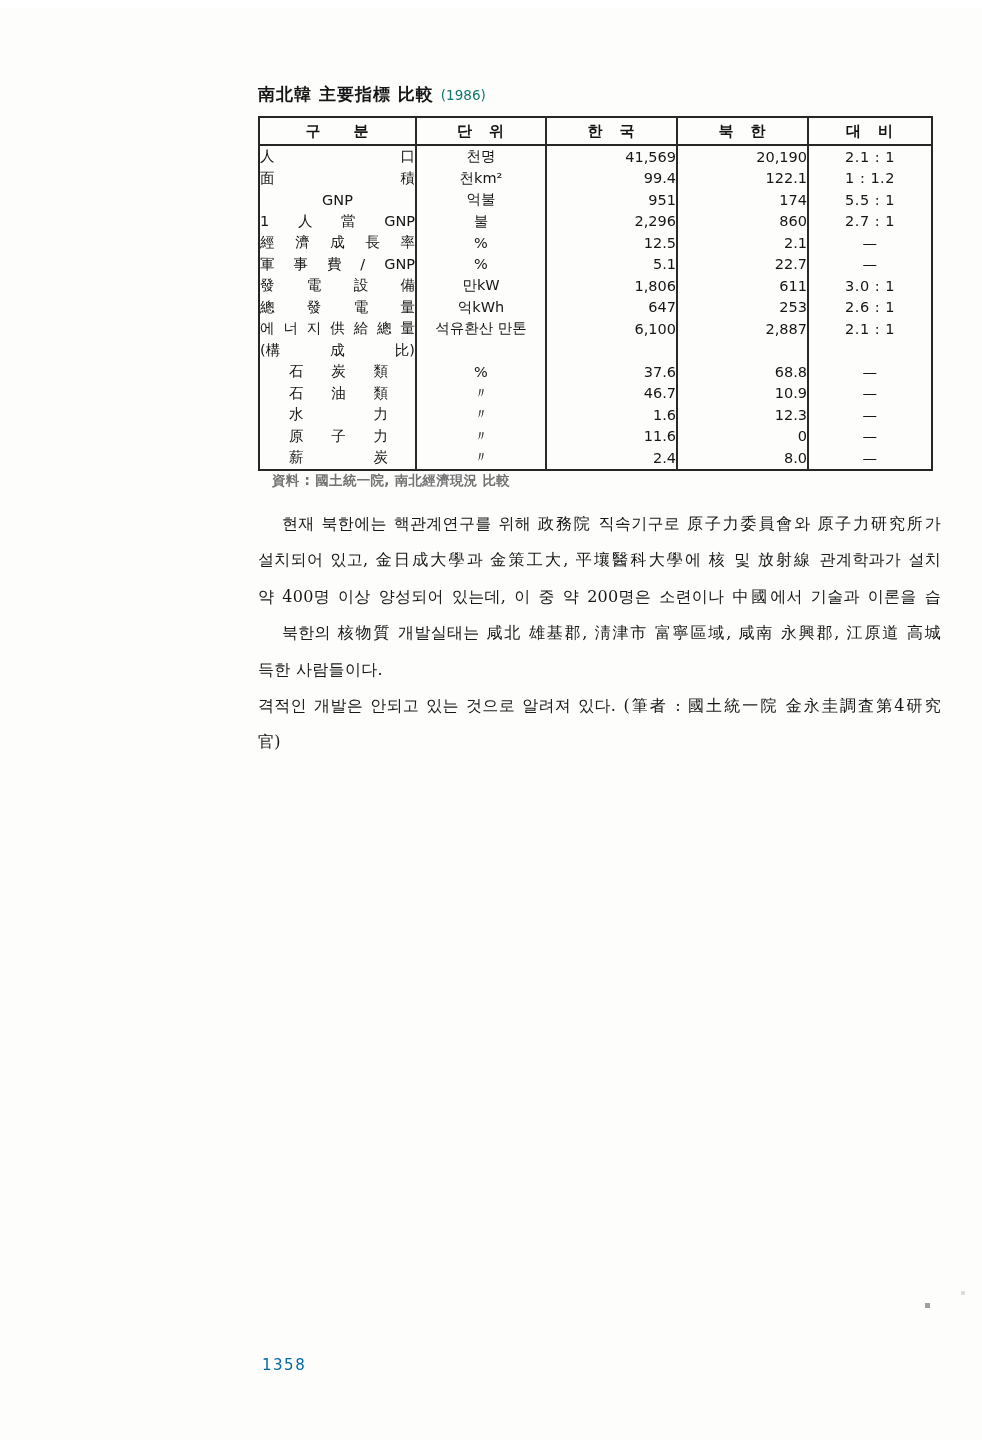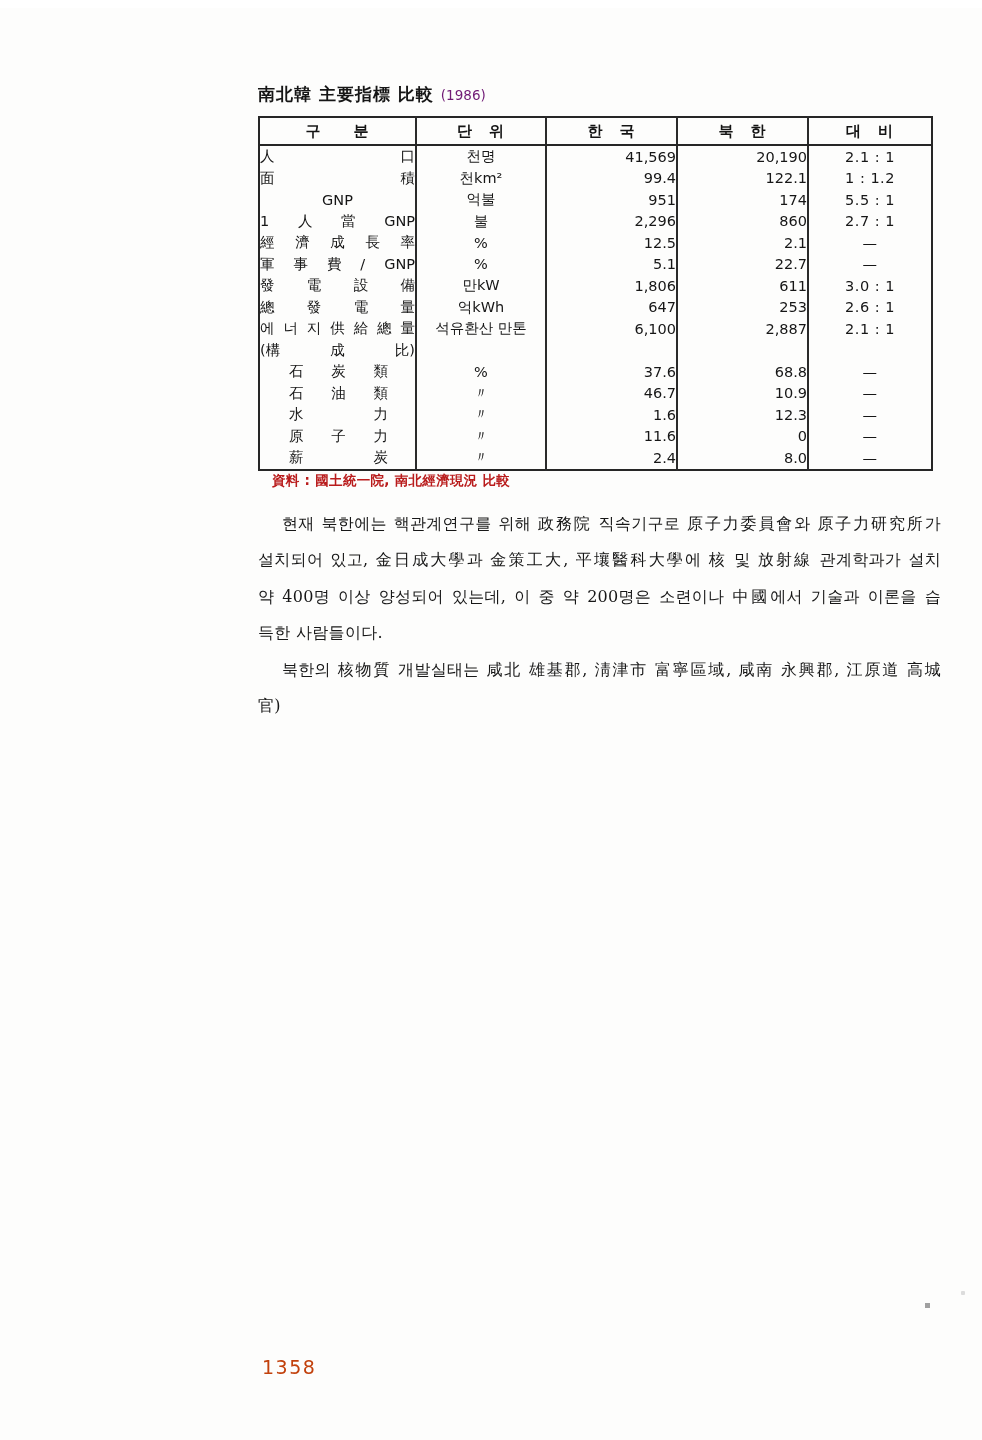--- a/index.html
+++ b/index.html
@@ -12,21 +12,21 @@
     color:#1c1c1c;
     margin-top:8px;
   }
   
   .doc-title {
     position:absolute; left:258px; top:75px;
     display:flex; align-items:baseline;
     font-family:"DejaVu Sans", sans-serif;
   }
   .doc-title .main { font-size:17px; font-weight:bold; letter-spacing:1px; color:#161616; }
-  .doc-title .year { font-size:13.5px; font-weight:normal; margin-left:7px; color:#701a75; }
+  .doc-title .year { font-size:13.5px; font-weight:normal; margin-left:7px; color:#0f766e; }
 
   
   .tbl-wrap { position:absolute; left:258px; top:108px; }
   table.cmp {
     border-collapse:collapse; table-layout:fixed;
     width:673px;
     border:2px solid #262626;
     font-family:"DejaVu Sans", sans-serif;
   }
   table.cmp th, table.cmp td {
@@ -47,39 +47,39 @@
   .cat-inner.center { justify-content:center; }
   .cat-inner span { display:inline-block; }
   td.cell-unit { text-align:center; font-size:14.5px; }
   td.cell-south { text-align:right; padding-right:46px; }
   td.cell-north { text-align:right; padding-right:56px; }
   td.cell-ratio { text-align:center; letter-spacing:0.5px; }
 
   .tbl-source {
     position:absolute; left:272px; top:464px;
     font-family:"DejaVu Sans", sans-serif;
-    font-size:13.5px; font-weight:600; color:#b91c1c; letter-spacing:0.3px;
+    font-size:13.5px; font-weight:600; color:#737373; letter-spacing:0.3px;
   }
 
   
   .body-text {
     position:absolute; left:258px; top:498px; width:683px;
     font-family:"DejaVu Serif","Liberation Serif", serif;
     font-size:16px; line-height:36.4px; color:#171717;
     letter-spacing:0.3px;
   }
   .body-text .line { text-align:justify; text-align-last:justify; }
   .body-text .line.first { text-indent:24px; }
   .body-text .line.last { text-align-last:left; }
 
   
   .page-num {
     position:absolute; left:262px; top:1348px;
     font-family:"DejaVu Sans", sans-serif;
-    font-size:19px; letter-spacing:1.5px; color:#c2410c;
+    font-size:15px; letter-spacing:1.5px; color:#0369a1;
   }
 
   
   .speck-a { position:absolute; left:925px; top:1295px; width:5px; height:5px; background:#6e6e6e; opacity:.65; }
   .speck-b { position:absolute; left:961px; top:1283px; width:4px; height:4px; background:#bbb; opacity:.5; border-radius:1px; }
 </style>
 </head>
 <body>
 
 <div class="page">
@@ -311,22 +311,23 @@
         </tbody>
     </table>
   </div>
 
   <div class="tbl-source">資料 : 國土統一院, 南北經濟現況 比較</div>
 
   <div class="body-text">
       <div class="line first">현재 북한에는 핵관계연구를 위해 政務院 직속기구로 原子力委員會와 原子力研究所가</div>
       <div class="line">설치되어 있고, 金日成大學과 金策工大, 平壤醫科大學에 核 및 放射線 관계학과가 설치</div>
       <div class="line">약 400명 이상 양성되어 있는데, 이 중 약 200명은 소련이나 中國에서 기술과 이론을 습</div>
+      <div class="line first">북한의 核物質 개발실태는 咸北 雄基郡, 淸津市 富寧區域, 咸南 永興郡, 江原道 高城</div>
       <div class="line last">득한 사람들이다.</div>
-      <div class="line first">북한의 核物質 개발실태는 咸北 雄基郡, 淸津市 富寧區域, 咸南 永興郡, 江原道 高城</div>
+      <div class="line">격적인 개발은 안되고 있는 것으로 알려져 있다. (筆者 : 國土統一院 金永圭調査第4研究</div>
       <div class="line last">官)</div>
     </div>
 
   <div class="page-num">1358</div>
 
   <div class="speck-a"></div>
   <div class="speck-b"></div>
 </div>
 
 </body></html>

